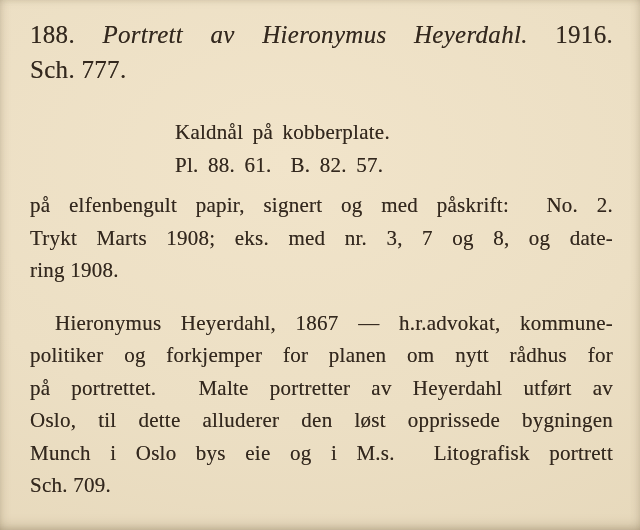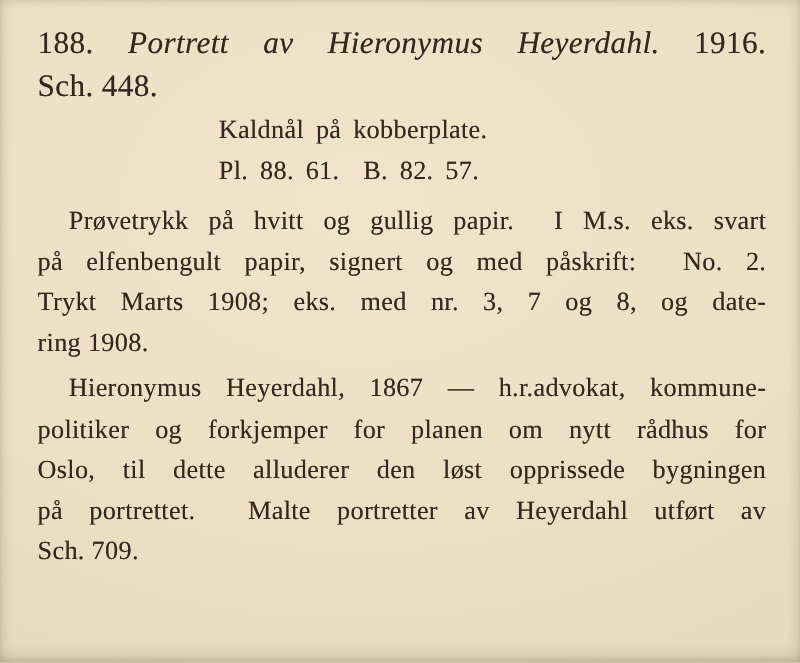--- a/index.html
+++ b/index.html
@@ -33,55 +33,56 @@
   }
   .jline {
     text-align: justify;
     text-align-last: justify;
   }
   .italic { font-style: italic; }
   .body-text {
     font-size: 21px;
     line-height: 32.5px;
     letter-spacing: 0.25px;
+    margin-top: 29px;
   }
   .tech-block {
     margin-left: 145px;
     word-spacing: 4px;
   }
   .para1 { margin-top: 8px; }
-  .para2 { margin-top: 4px; }
+  .para2 { margin-top: 20px; }
   .indent { text-indent: 25px; }
   .line { white-space: normal; }
 </style>
 </head>
 <body>
 
 <div class="page">
   <div class="textcol">
 
     <div class="heading">
       <div class="jline"><span>188.</span> <span class="italic">Portrett av Hieronymus Heyerdahl.</span> <span>1916.</span></div>
-      <div>Sch. 448.</div>
+      <div>Sch. 777.</div>
     </div>
 
     <div class="body-text tech-block">
       <div class="line">Kaldnål på kobberplate.</div>
       <div class="line">Pl. 88. 61.&nbsp; B. 82. 57.</div>
     </div>
 
     <div class="body-text para1">
-      <div class="line jline indent">Prøvetrykk på hvitt og gullig papir.&nbsp; I M.s. eks. svart</div>
       <div class="line jline">på elfenbengult papir, signert og med påskrift:&nbsp; No. 2.</div>
       <div class="line jline">Trykt Marts 1908; eks. med nr. 3, 7 og 8, og date-</div>
       <div class="line">ring 1908.</div>
     </div>
 
     <div class="body-text para2">
       <div class="line jline indent">Hieronymus Heyerdahl, 1867 — h.r.advokat, kommune-</div>
       <div class="line jline">politiker og forkjemper for planen om nytt rådhus for</div>
+      <div class="line jline">på portrettet.&nbsp; Malte portretter av Heyerdahl utført av</div>
       <div class="line jline">Oslo, til dette alluderer den løst opprissede bygningen</div>
-      <div class="line jline">på portrettet.&nbsp; Malte portretter av Heyerdahl utført av</div>
+      <div class="line jline">Munch i Oslo bys eie og i M.s.&nbsp; Litografisk portrett</div>
       <div class="line">Sch. 709.</div>
     </div>
 
   </div>
 </div>
 
 </body></html>

